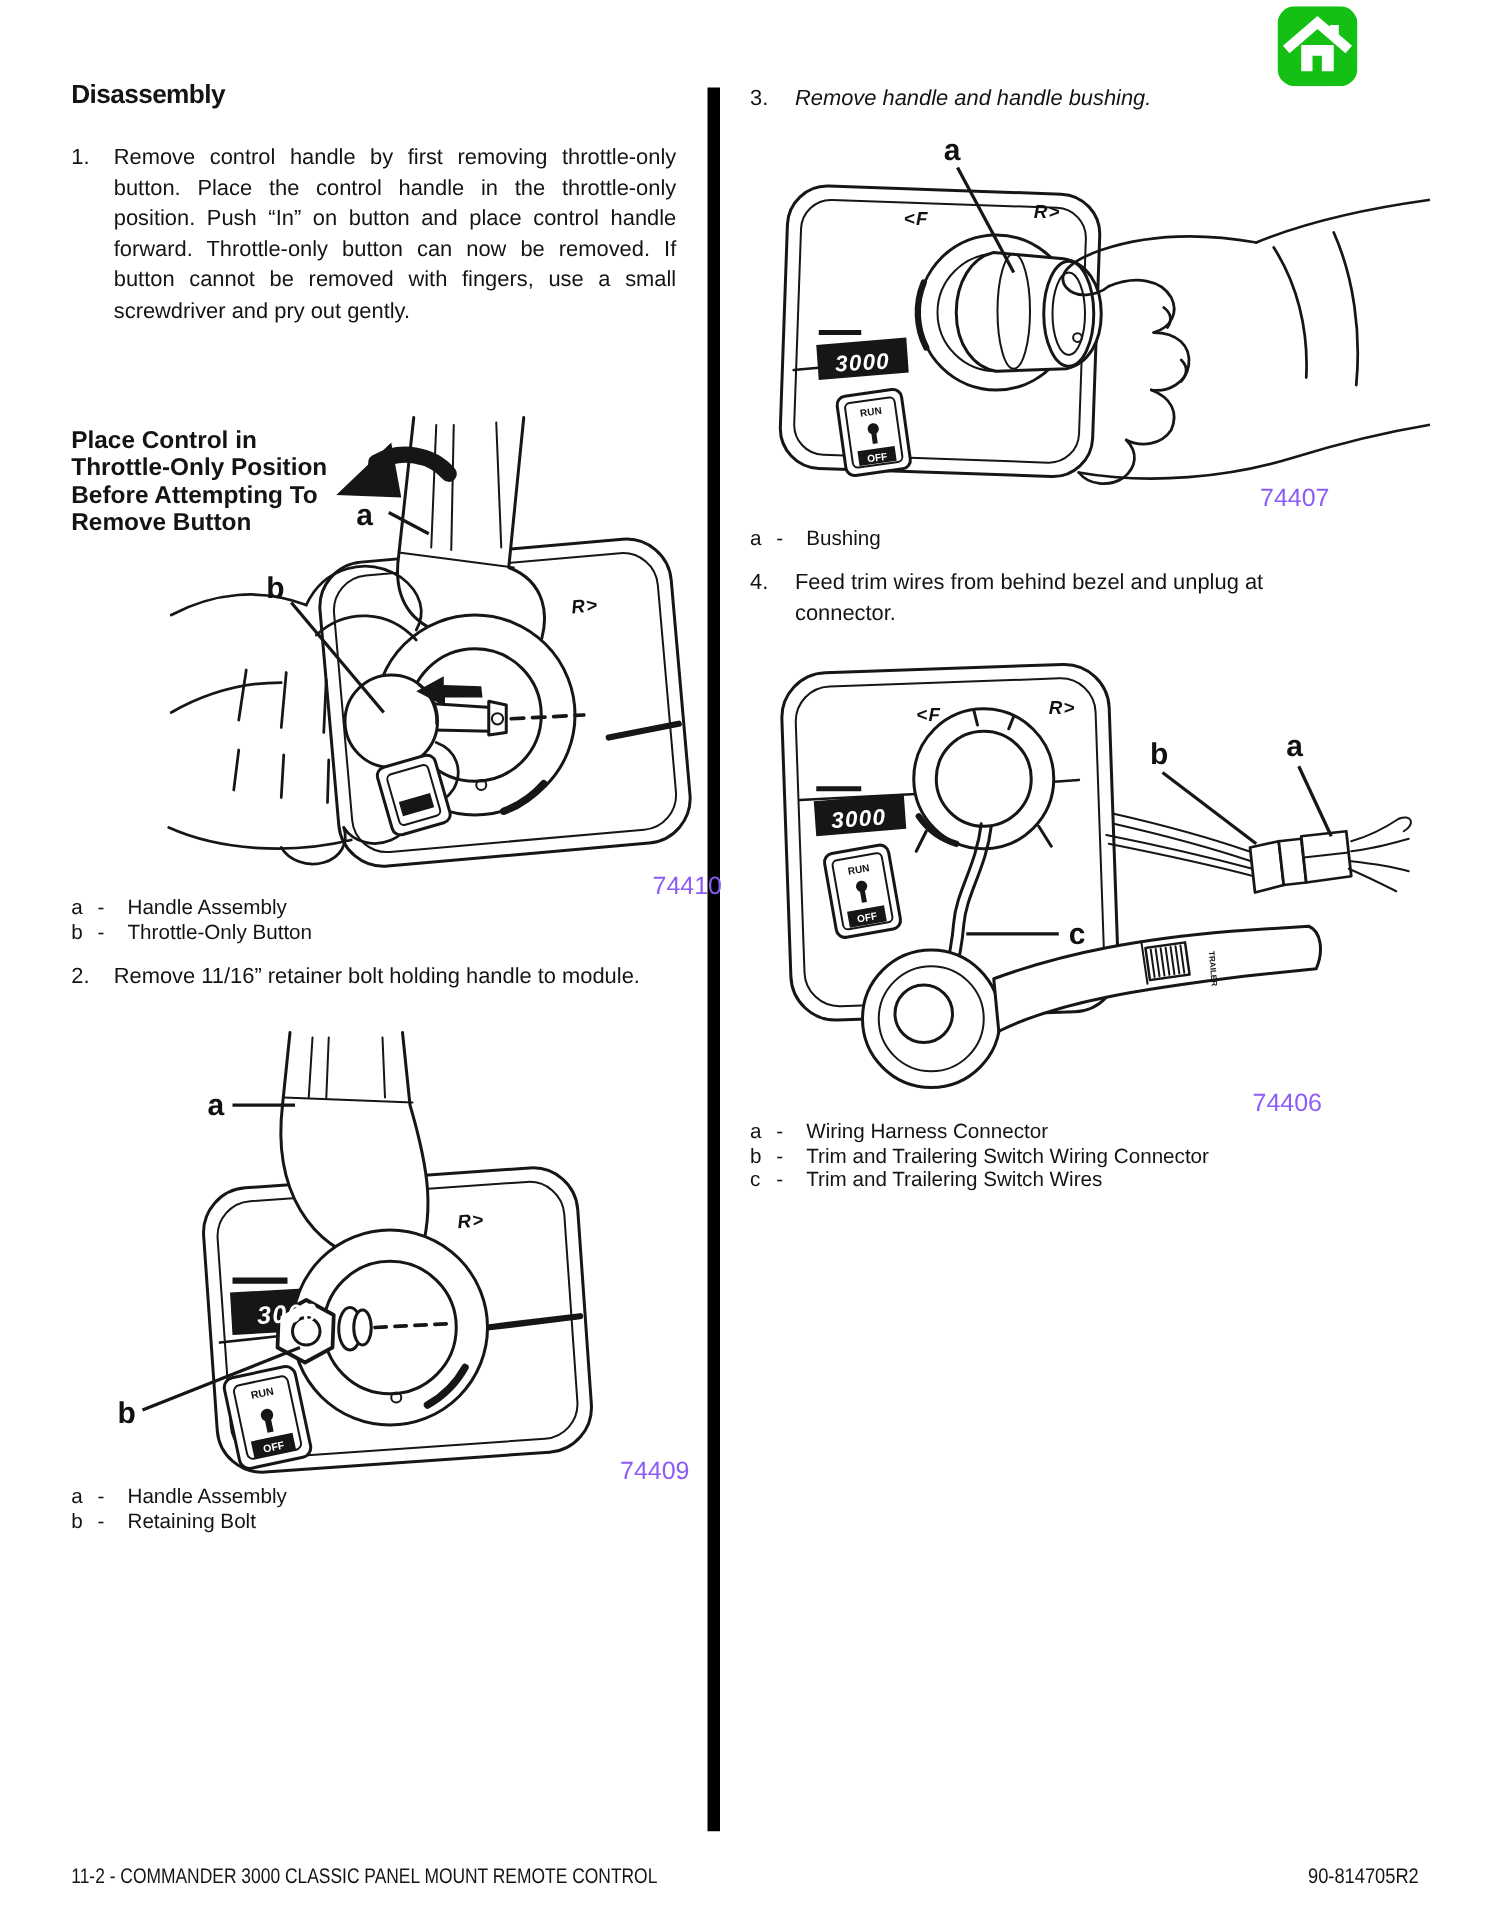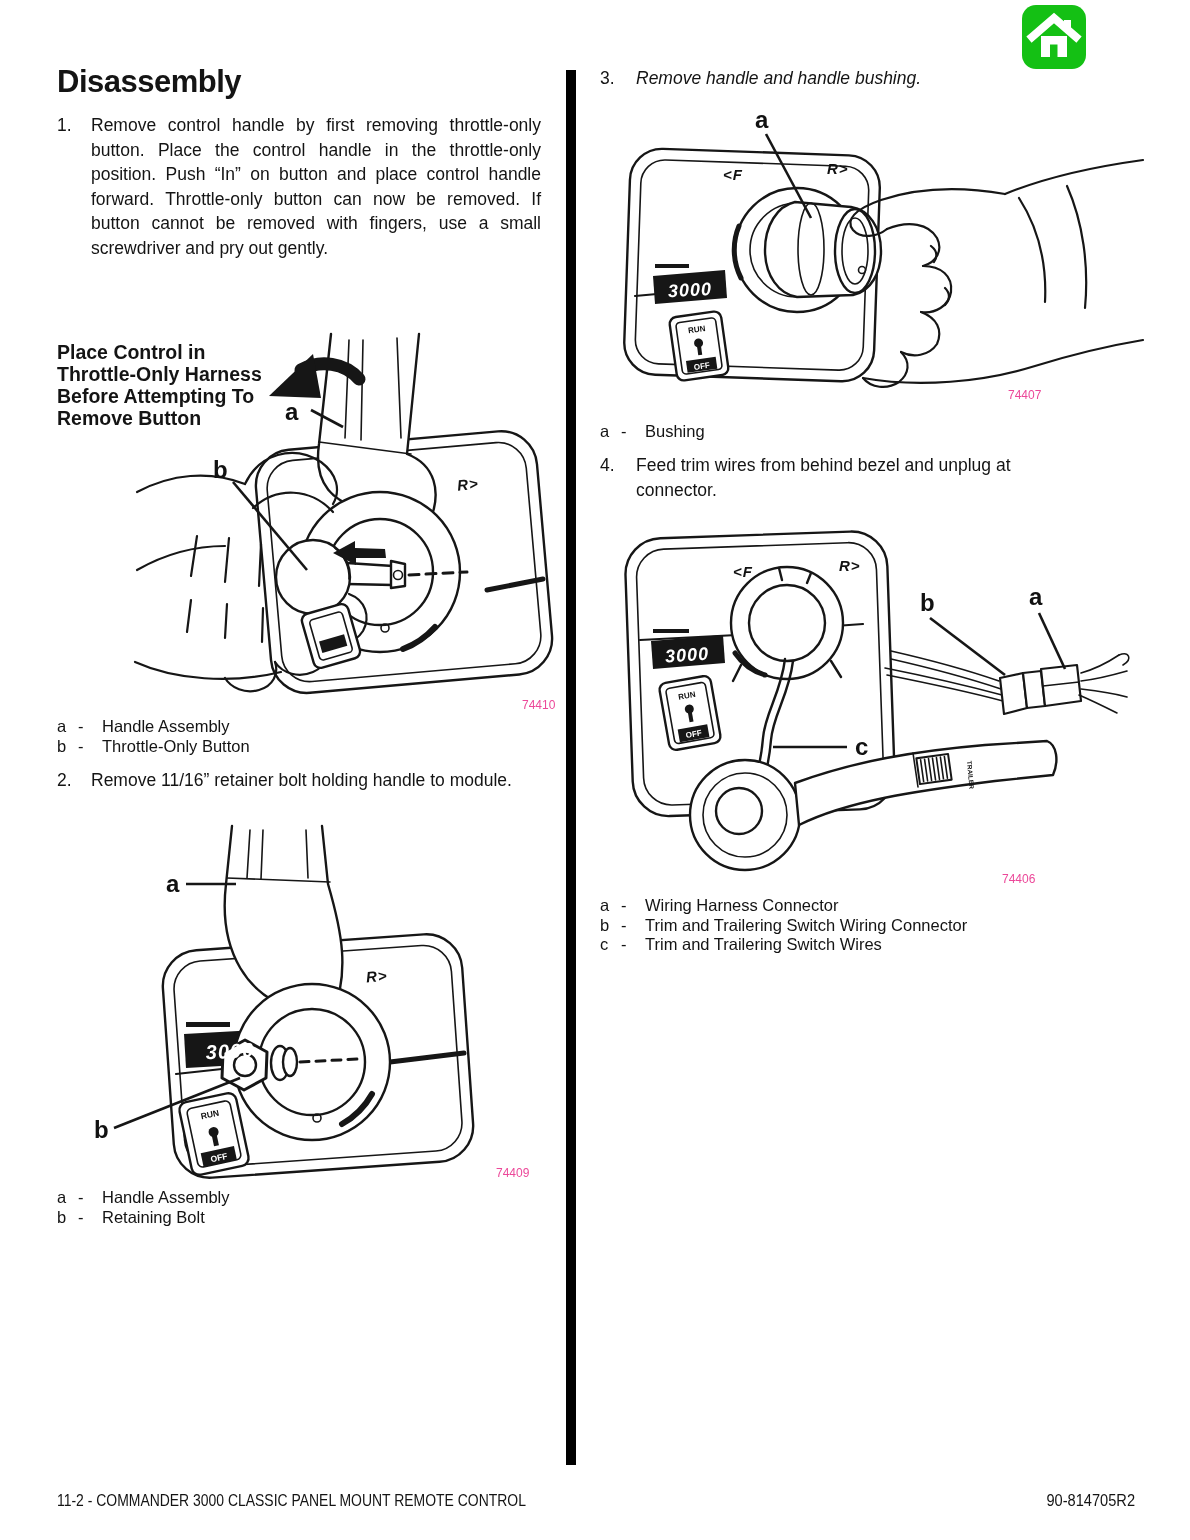--- a/index.html
+++ b/index.html
@@ -2,30 +2,30 @@
 <html><head>
 <meta charset="utf-8">
 <style>
   * { margin:0; padding:0; box-sizing:border-box; }
   html,body { background:#ffffff; }
   body {
     position:relative; width:1190px; height:1540px;
     font-family:"Liberation Sans", sans-serif; color:#141414; overflow:hidden;
   }
   .abs { position:absolute; }
-  .page-title { font-size:31px; font-weight:bold; letter-spacing:-0.5px;text-align:center; }
+  .page-title { font-size:21px; font-weight:bold; letter-spacing:-0.5px;text-align:center; }
   .step { display:flex; font-size:17.5px; line-height:24.5px; }
   .step .num { flex:none; width:34px; }
   .step .txt { text-align:justify; }
   .note { font-size:19.5px; font-weight:bold; line-height:22px; }
   .callouts { font-size:16.5px; line-height:19.5px; }
   .callout-row { display:flex; }
   .callout-row .ck { width:21px; }
   .callout-row .cd { width:24px; }
-  .fig-num { font-size:12px; color:#ec4899; }
+  .fig-num { font-size:20px; color:#8b5cf6; }
   .divider { background:#000; }
   .footer { font-size:17px; white-space:nowrap; }
   .footer.fl { transform:scaleX(0.82); transform-origin:left center; }
   .footer.fr { transform:scaleX(0.86); transform-origin:right center; }
   svg.fig { position:absolute; overflow:visible; }
   svg .ln { stroke:#161616; fill:none; stroke-width:2.4; stroke-linecap:round; stroke-linejoin:round; }
   svg .fillw { fill:#ffffff; }
   svg .thin { stroke-width:1.6; }
   svg .thick { stroke-width:5; }
   svg .solid { fill:#161616; stroke:none; }
@@ -52,21 +52,21 @@
 
 <h1 class="abs page-title" style="left:57px; top:64px;">Disassembly</h1>
 
 <div class="abs step" style="left:57px; top:113px; width:484px;">
   <div class="num">1.</div>
   <div class="txt">Remove control handle by first removing throttle-only button. Place the control handle in the throttle-only position. Push “In” on button and place control handle forward. Throttle-only button can now be removed. If button cannot be removed with fingers, use a small screwdriver and pry out gently.</div>
 </div>
 
 <div class="abs note" style="left:57px; top:341px;">
   <div>Place Control in</div>
-  <div>Throttle-Only Harness</div>
+  <div>Throttle-Only Position</div>
   <div>Before Attempting To</div>
   <div>Remove Button</div>
 </div>
 
 <svg class="fig" style="left:135px; top:332px;" width="410" height="368" viewBox="0 0 410 368">
   <g class="ln">
 
     <g transform="rotate(-5 270 230)">
       <rect class="fillw" x="128" y="108" width="282" height="244" rx="36"></rect>
       <rect class="thin" x="139" y="119" width="260" height="222" rx="28" fill="none"></rect>

